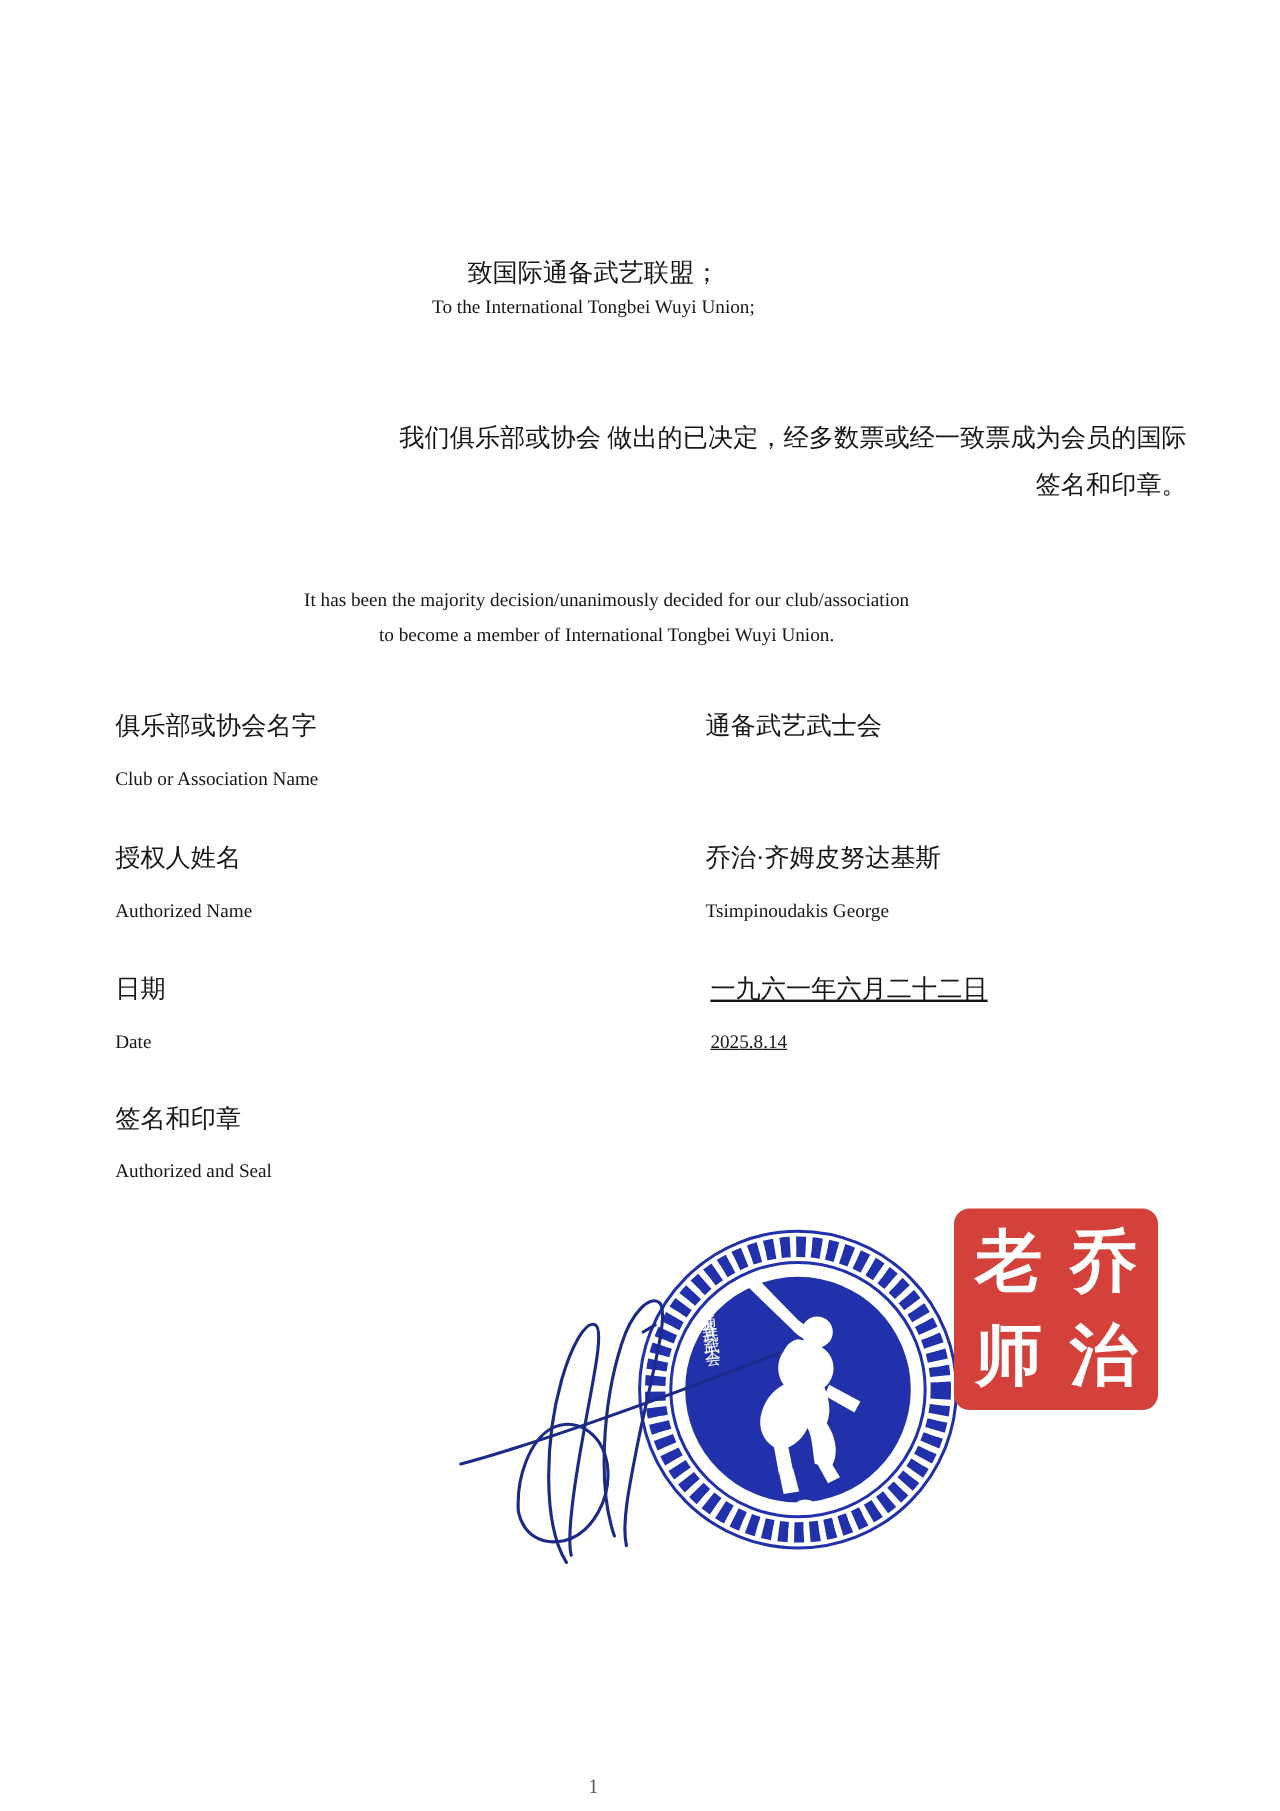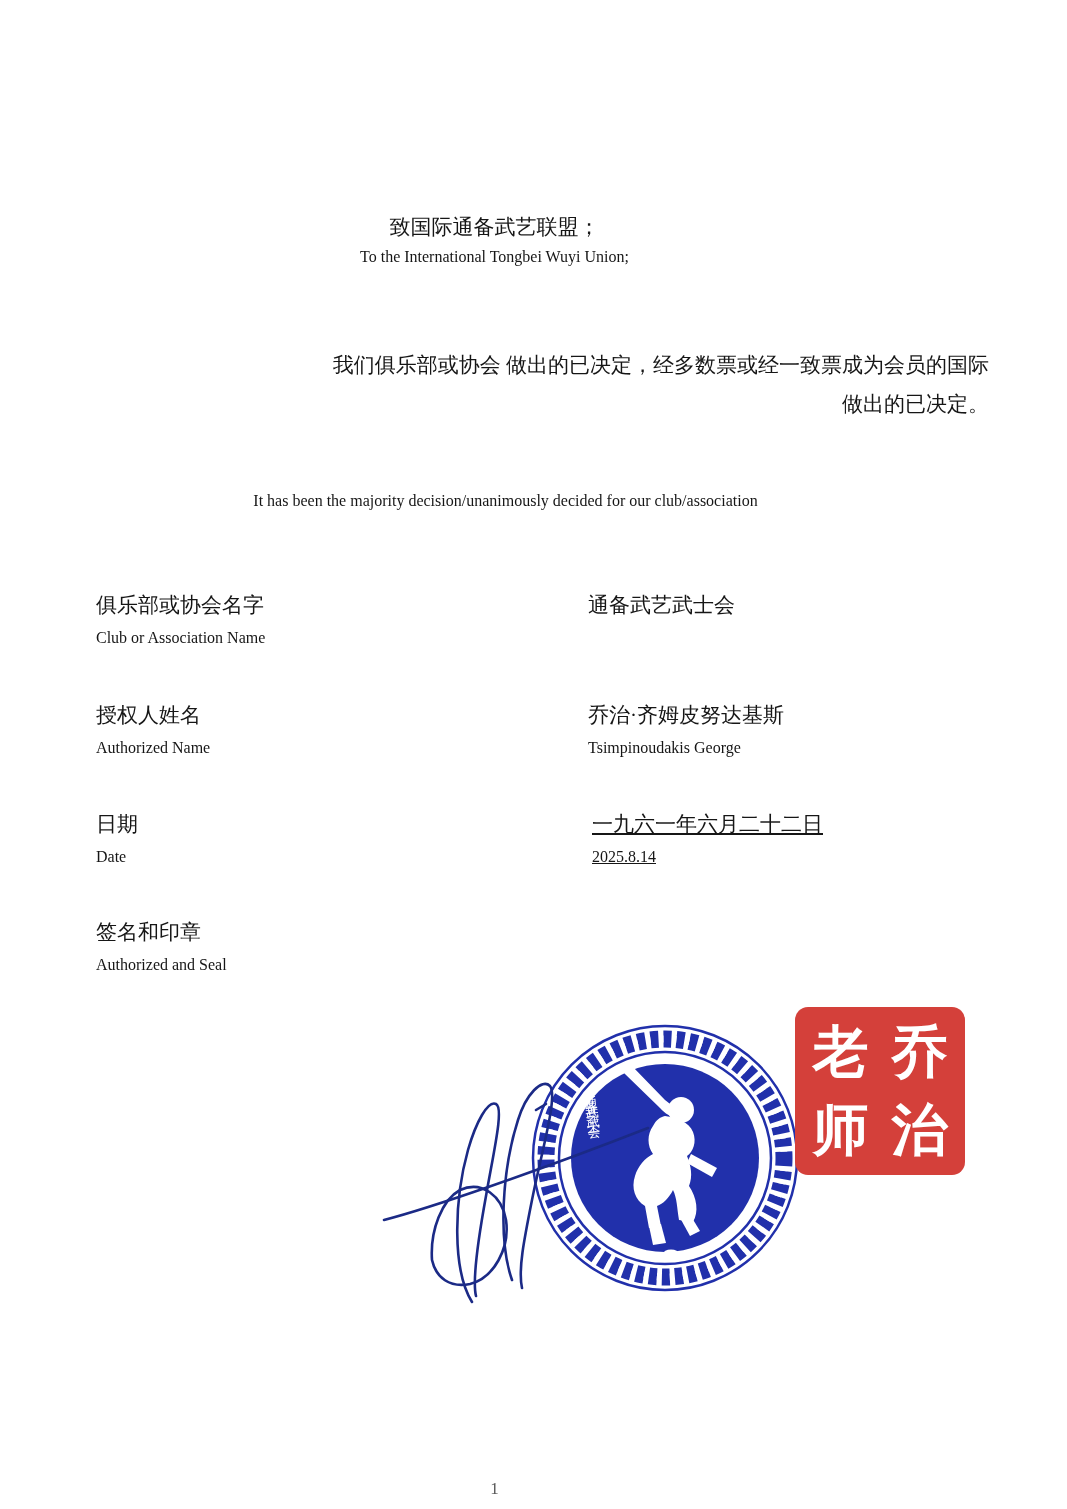--- a/index.html
+++ b/index.html
@@ -20,21 +20,21 @@
 
   #para-cn { top:346px;text-align:right; }
   #para-cn div { line-height:39px; }
 
   #para-en { top:486px;padding-left:22px; }
   #para-en div { line-height:29px; }
 
   .field-row { position:absolute; left:0; width:100%; }
   .field-label { position:absolute; left:96px; width:420px; }
   .field-value { position:absolute; left:588px; width:440px; }
-  .field-row .en { margin-top:7px; }
+  .field-row .en { margin-top:19px; }
   #row-club { top:590px; }
   #row-name { top:700px; }
   #row-date { top:809px; }
   #row-sign { top:917px; }
   #row-date .field-value { left:592px;text-decoration:underline; }
 
   
   #logo-wrap { position:absolute; left:528px; top:1021px; width:274px; height:274px; }
   #logo-ring-text {
     position:absolute; left:60px; top:64px; height:160px;
@@ -69,25 +69,26 @@
 
 <div class="page">
 
   <div id="heading-block" class="centered">
     <div class="cn">致国际通备武艺联盟；</div>
     <div class="en">To the International Tongbei Wuyi Union;</div>
   </div>
 
   <div id="para-cn" class="centered cn">
     <div>我们俱乐部或协会 做出的已决定，经多数票或经一致票成为会员的国际</div>
-    <div>做出的已决定。</div>
+    <div>签名和印章。</div>
   </div>
 
   <div id="para-en" class="centered en">
     <div>It has been the majority decision/unanimously decided for our club/association</div>
+    <div>to become a member of International Tongbei Wuyi Union.</div>
   </div>
 
   <div id="row-club" class="field-row">
     <div class="field-label">
       <div class="cn">俱乐部或协会名字</div>
       <div class="en">Club or Association Name</div>
     </div>
     <div class="field-value">
       <div class="cn">通备武艺武士会</div>
     </div>

